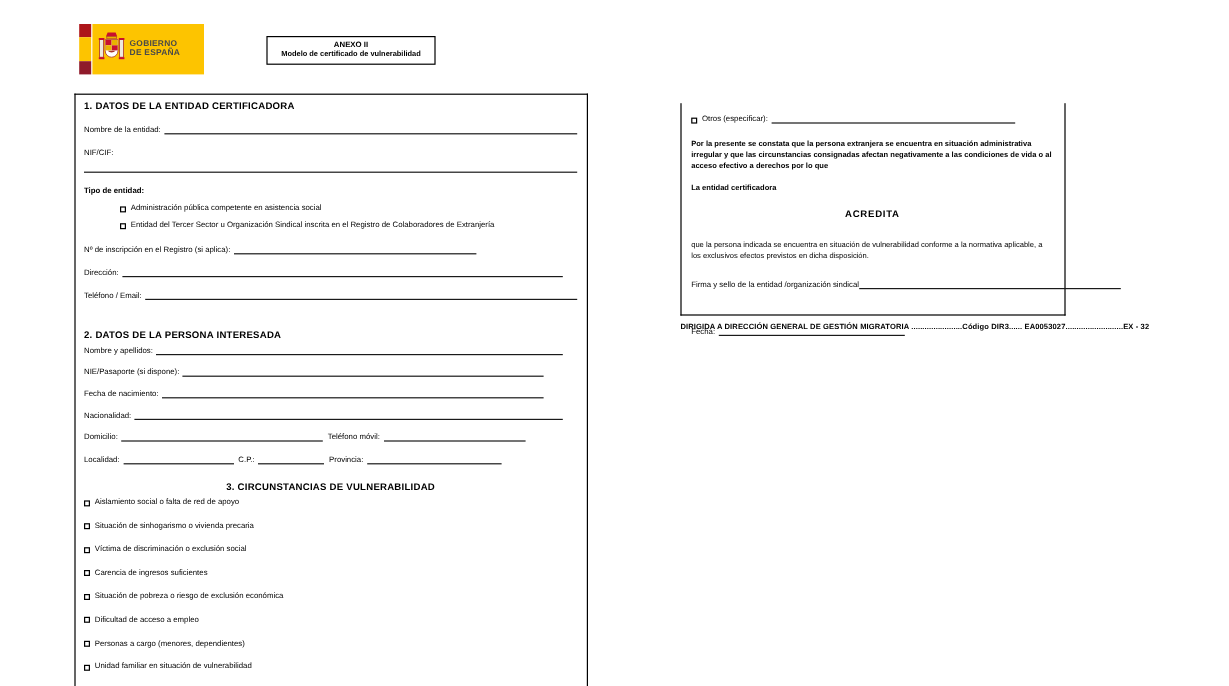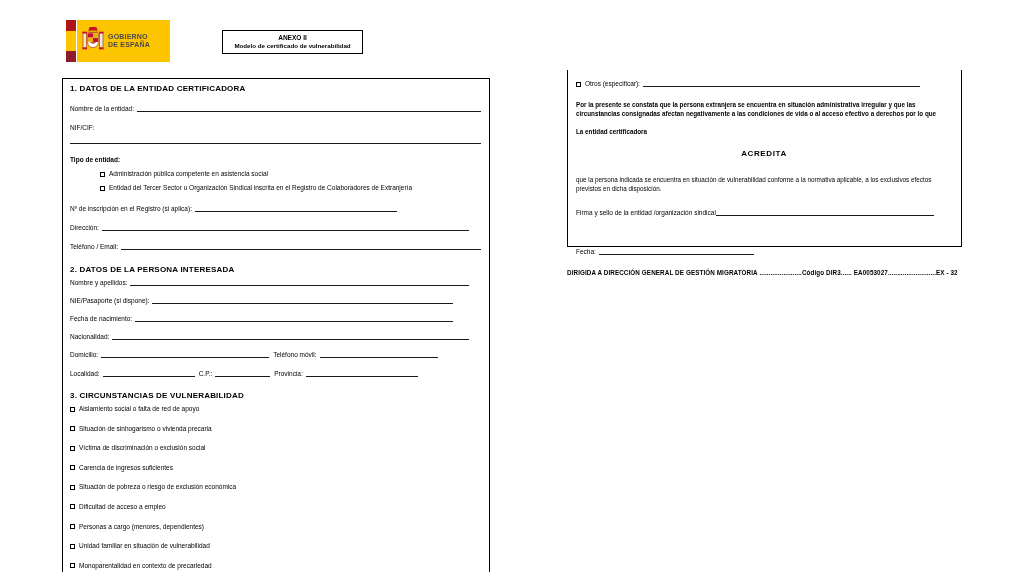--- a/index.html
+++ b/index.html
@@ -15,26 +15,26 @@
   .logo-main { flex:1; display:flex; align-items:center; padding-left:4px; }
   .logo-text { font-size:7px; font-weight:bold; color:#4a4a48; line-height:8px; letter-spacing:.2px; margin-left:3px; }
 
   .annex-box { position:absolute; left:222px; top:30px; width:141px; border:1.2px solid #000; padding:3px 4px; text-align:center; background:#fff; }
   .annex-title { font-size:6.5px; font-weight:bold; line-height:8px; }
   .annex-sub { font-size:6.2px; font-weight:bold; line-height:8px; }
 
   
   .page1 { position:absolute; left:62px; top:78px; width:428px; height:494px;
            border:1.3px solid #000; border-bottom:none; padding:5px 8px 0 7px; }
-  .page2 { position:absolute; left:567px; top:70px; width:395px; height:177px;
+  .page2 { position:absolute; left:567px; top:86px; width:321px; height:177px;
            border:1.3px solid #000; border-top:none; padding:5px 9px 0 8px; }
 
   .sec-title { font-size:8px; font-weight:bold; letter-spacing:.2px; }
-  .t2 { margin-top:14px; }
-  .t3 { margin-top:13px; }
+  .t2 { margin-top:24px; }
+  .t3 { margin-top:13px;text-align:center; }
 
   .row { display:flex; align-items:flex-end; font-size:6.5px; line-height:8px; }
   .lbl { white-space:nowrap; padding-right:3px; }
   .fill { flex:1 1 auto; border-bottom:1px solid #1a1a1a; margin-bottom:1px; height:1px; }
   .fullline { border-bottom:1px solid #1a1a1a; margin-top:11px; }
   .bold { font-weight:bold; }
 
   .chk { display:flex; align-items:center; font-size:6.5px; line-height:8px; cursor:default; }
   .cbox { width:5px; height:5px; border:1px solid #000; margin-right:4px; flex:0 0 auto; background:#fff; }
   .opt { margin-left:30px; margin-top:6px; }

